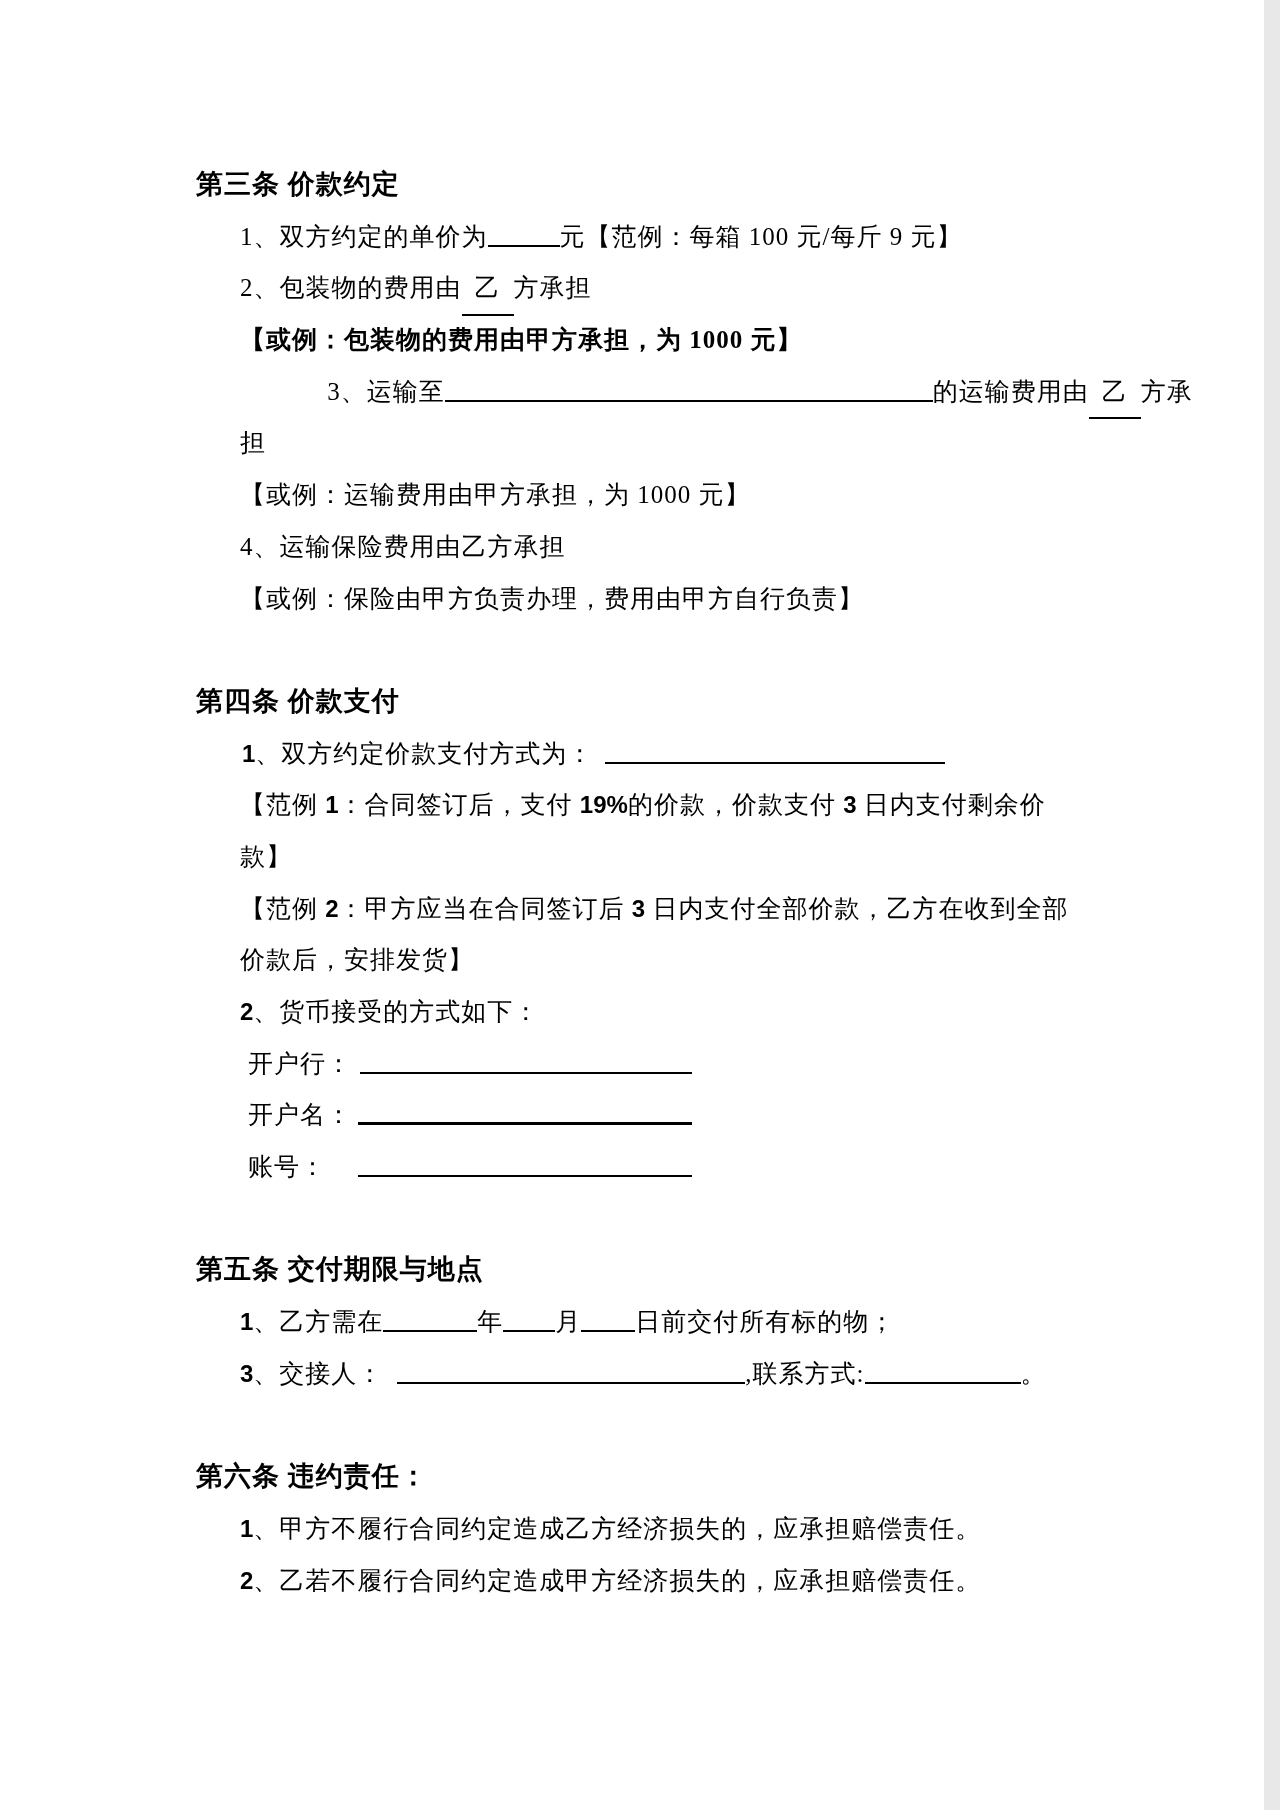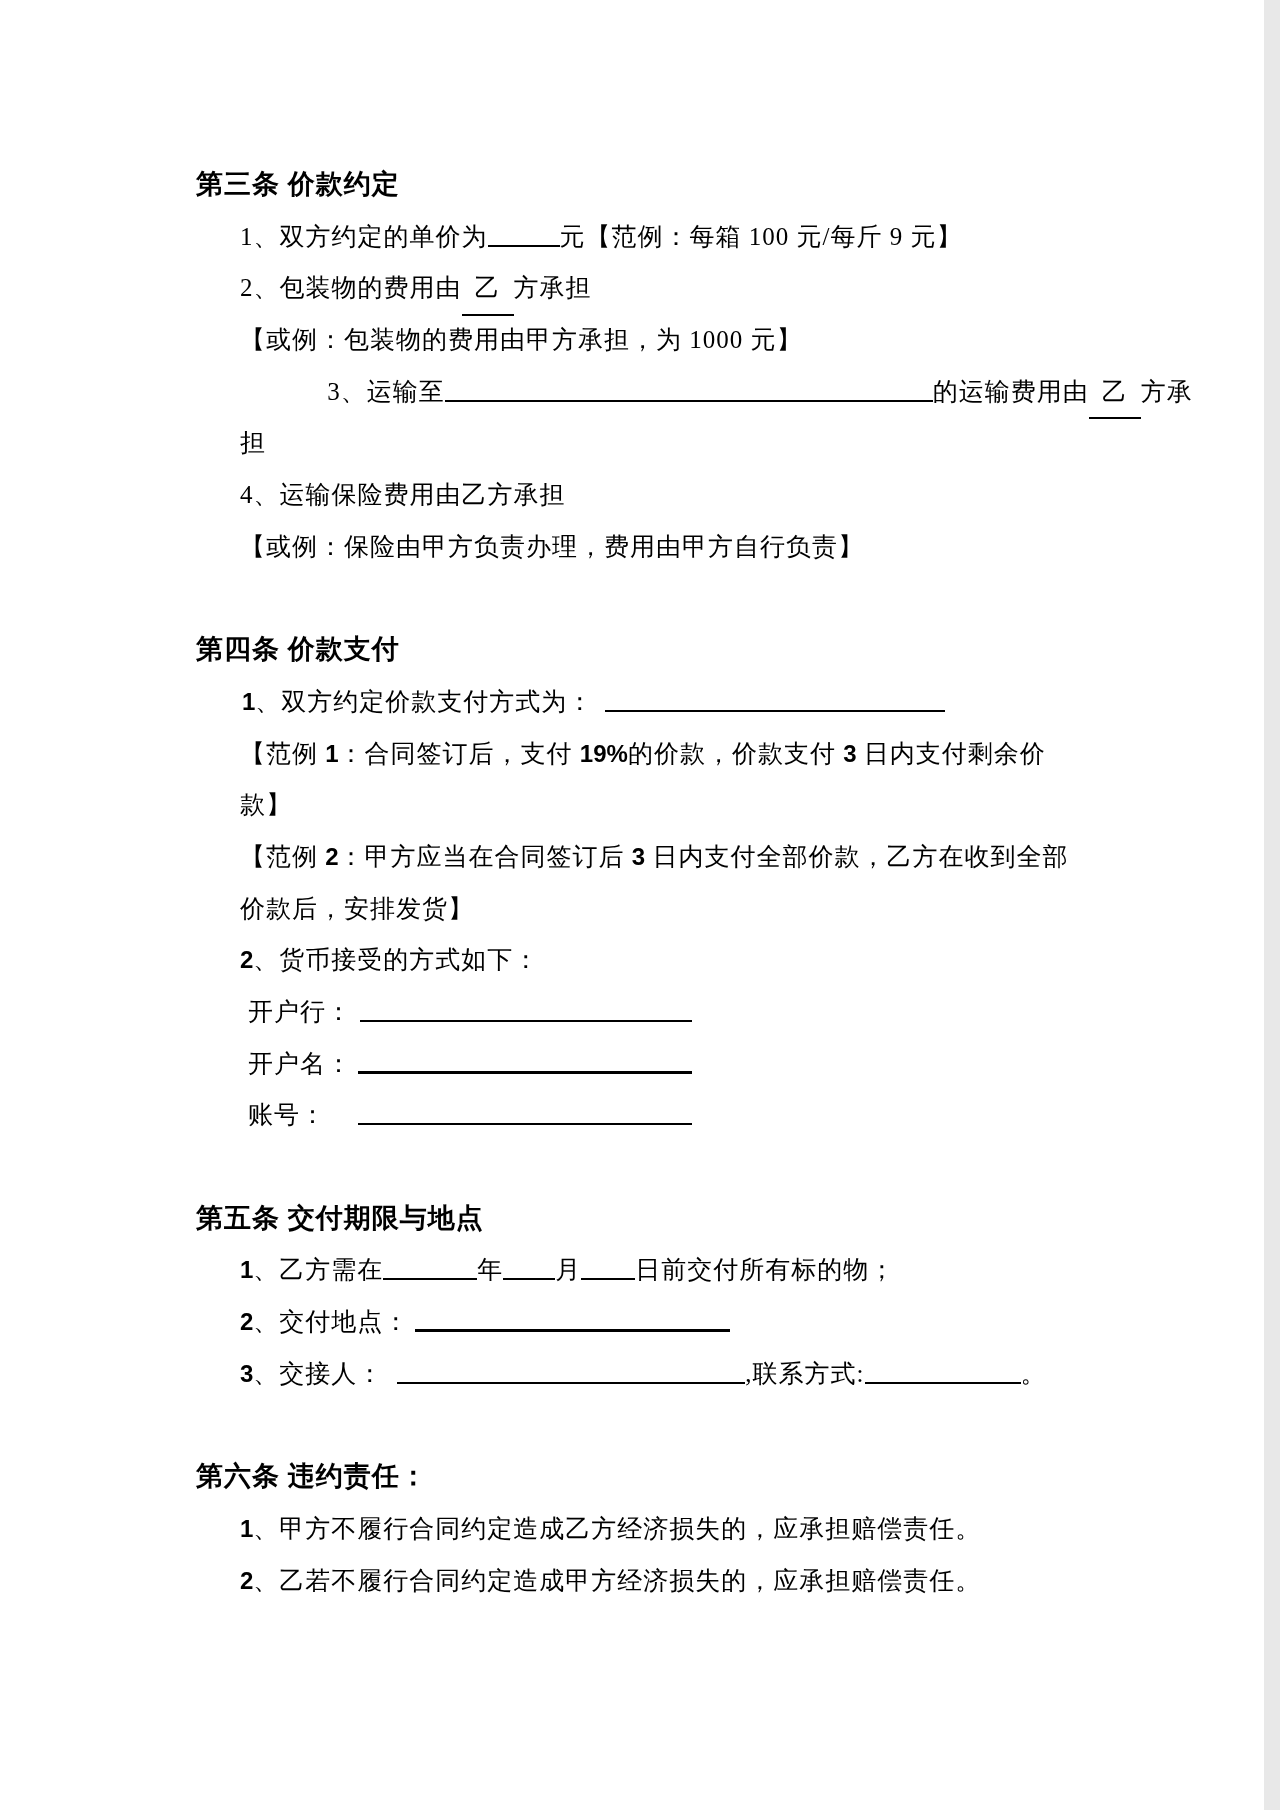--- a/index.html
+++ b/index.html
@@ -40,36 +40,36 @@
   .seg-space{display:inline-block;}
 </style>
 </head>
 <body>
 
 <div class="page">
   <div class="content">
       <div class="line heading" style="margin-left: 196px;">第三条 价款约定</div>
       <div class="line" style="margin-left: 240px;"><span class="seg-text">1、双方约定的单价为</span><span class="seg-blank" style="width: 72px;"></span><span class="seg-text">元【范例：每箱 100 元/每斤 9 元】</span></div>
       <div class="line" style="margin-left: 240px;"><span class="seg-text">2、包装物的费用由</span><span class="seg-utext">乙</span><span class="seg-text">方承担</span></div>
-      <div class="line" style="margin-left: 240px;"><span class="seg-text">【或例：包装物的费用由甲方承担，为 1000 元】</span></div>
+      <div class="line" style="margin-left: 240px; font-weight: bold;"><span class="seg-text">【或例：包装物的费用由甲方承担，为 1000 元】</span></div>
       <div class="line" style="margin-left: 240px; text-align: center;"><span class="seg-text">3、运输至</span><span class="seg-blank" style="width: 488px;"></span><span class="seg-text">的运输费用由</span><span class="seg-utext">乙</span><span class="seg-text">方承</span></div>
       <div class="line" style="margin-left: 240px;"><span class="seg-text">担</span></div>
+      <div class="line" style="margin-left: 240px;"><span class="seg-text">【或例：运输费用由甲方承担，为 1000 元】</span></div>
       <div class="line" style="margin-left: 240px;"><span class="seg-text">4、运输保险费用由乙方承担</span></div>
       <div class="line" style="margin-left: 240px;"><span class="seg-text">【或例：保险由甲方负责办理，费用由甲方自行负责】</span></div>
       <div class="line heading gap-before" style="margin-left: 196px;">第四条 价款支付</div>
       <div class="line" style="margin-left: 242px;"><span class="seg-sans">1</span><span class="seg-text">、双方约定价款支付方式为：</span><span class="seg-space" style="width: 12px;">&nbsp;</span><span class="seg-blank" style="width: 340px;"></span></div>
       <div class="line" style="margin-left: 240px;"><span class="seg-text">【范例 </span><span class="seg-sans">1</span><span class="seg-text">：合同签订后，支付 </span><span class="seg-sans">19%</span><span class="seg-text">的价款，价款支付 </span><span class="seg-sans">3</span><span class="seg-text"> 日内支付剩余价</span></div>
       <div class="line" style="margin-left: 240px;"><span class="seg-text">款】</span></div>
       <div class="line" style="margin-left: 240px;"><span class="seg-text">【范例 </span><span class="seg-sans">2</span><span class="seg-text">：甲方应当在合同签订后 </span><span class="seg-sans">3</span><span class="seg-text"> 日内支付全部价款，乙方在收到全部</span></div>
       <div class="line" style="margin-left: 240px;"><span class="seg-text">价款后，安排发货】</span></div>
       <div class="line" style="margin-left: 240px;"><span class="seg-sans">2</span><span class="seg-text">、货币接受的方式如下：</span></div>
       <div class="line" style="margin-left: 248px;"><span class="seg-text">开户行：</span><span class="seg-space" style="width: 8px;">&nbsp;</span><span class="seg-blank" style="width: 332px;"></span></div>
       <div class="line" style="margin-left: 248px;"><span class="seg-text">开户名：</span><span class="seg-space" style="width: 6px;">&nbsp;</span><span class="seg-blank thick" style="width: 334px;"></span></div>
       <div class="line" style="margin-left: 248px;"><span class="seg-text">账号：</span><span class="seg-space" style="width: 32px;">&nbsp;</span><span class="seg-blank" style="width: 334px;"></span></div>
       <div class="line heading gap-before" style="margin-left: 196px;">第五条 交付期限与地点</div>
       <div class="line" style="margin-left: 240px;"><span class="seg-sans">1</span><span class="seg-text">、乙方需在</span><span class="seg-blank" style="width: 94px;"></span><span class="seg-text">年</span><span class="seg-blank" style="width: 52px;"></span><span class="seg-text">月</span><span class="seg-blank" style="width: 54px;"></span><span class="seg-text">日前交付所有标的物；</span></div>
-      <div class="line" style="margin-left: 240px;"><span class="seg-sans">2</span><span class="seg-text">、交付地点：</span><span class="seg-space" style="width: 6px;">&nbsp;</span><span class="seg-blank thick" style="width: 315px;"></span></div>
       <div class="line" style="margin-left: 240px;"><span class="seg-sans">3</span><span class="seg-text">、交接人：</span><span class="seg-space" style="width: 14px;">&nbsp;</span><span class="seg-blank" style="width: 348px;"></span><span class="seg-text">,联系方式:</span><span class="seg-blank" style="width: 156px;"></span><span class="seg-text">。</span></div>
       <div class="line heading gap-before" style="margin-left: 196px;">第六条 违约责任：</div>
       <div class="line" style="margin-left: 240px;"><span class="seg-sans">1</span><span class="seg-text">、甲方不履行合同约定造成乙方经济损失的，应承担赔偿责任。</span></div>
       <div class="line" style="margin-left: 240px;"><span class="seg-sans">2</span><span class="seg-text">、乙若不履行合同约定造成甲方经济损失的，应承担赔偿责任。</span></div>
     </div>
 </div>
 
 </body></html>

